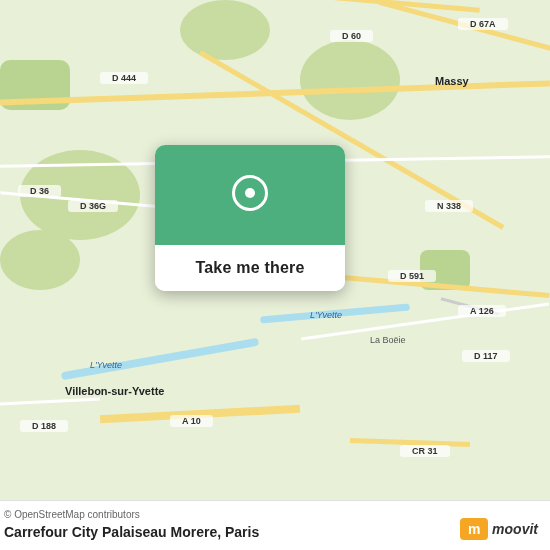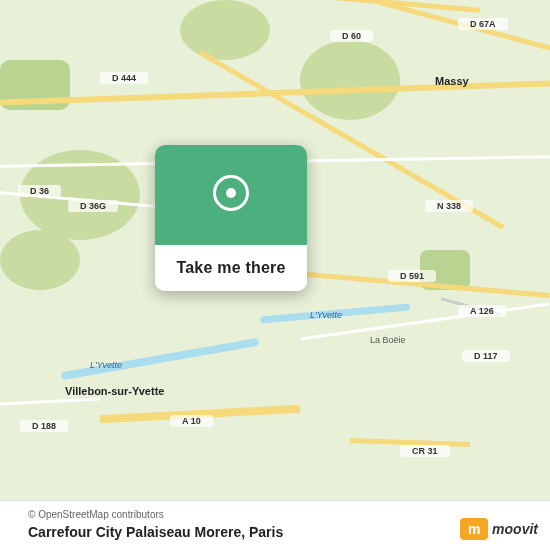--- a/index.html
+++ b/index.html
@@ -66,21 +66,21 @@
       background: rgba(255,255,255,0.7);
       padding: 1px 12px;
       border-radius: 3px;
     }
 
     
     #action-card {
       position: absolute;
       top: 145px;
       left: 155px;
-      width: 152px;
+      width: 190px;
       background: white;
       border-radius: 10px;
       box-shadow: 0 4px 15px rgba(0,0,0,0.3);
       overflow: hidden;
     }
 
     #card-map-area {
       width: 100%;
       height: 100px;
       background-color: #4caf7d;
@@ -131,21 +131,21 @@
       letter-spacing: 0.2px;
     }
 
     
     #bottom-bar {
       position: absolute;
       bottom: 0;
       left: 0;
       width: 100%;
       background: white;
-      padding: 8px 28px 10px;
+      padding: 8px 4px 10px;
       border-top: 1px solid #e0e0e0;
     }
 
     #osm-credit {
       font-size: 10px;
       color: #666;
       margin-bottom: 4px;
     }
 
     #location-title {

